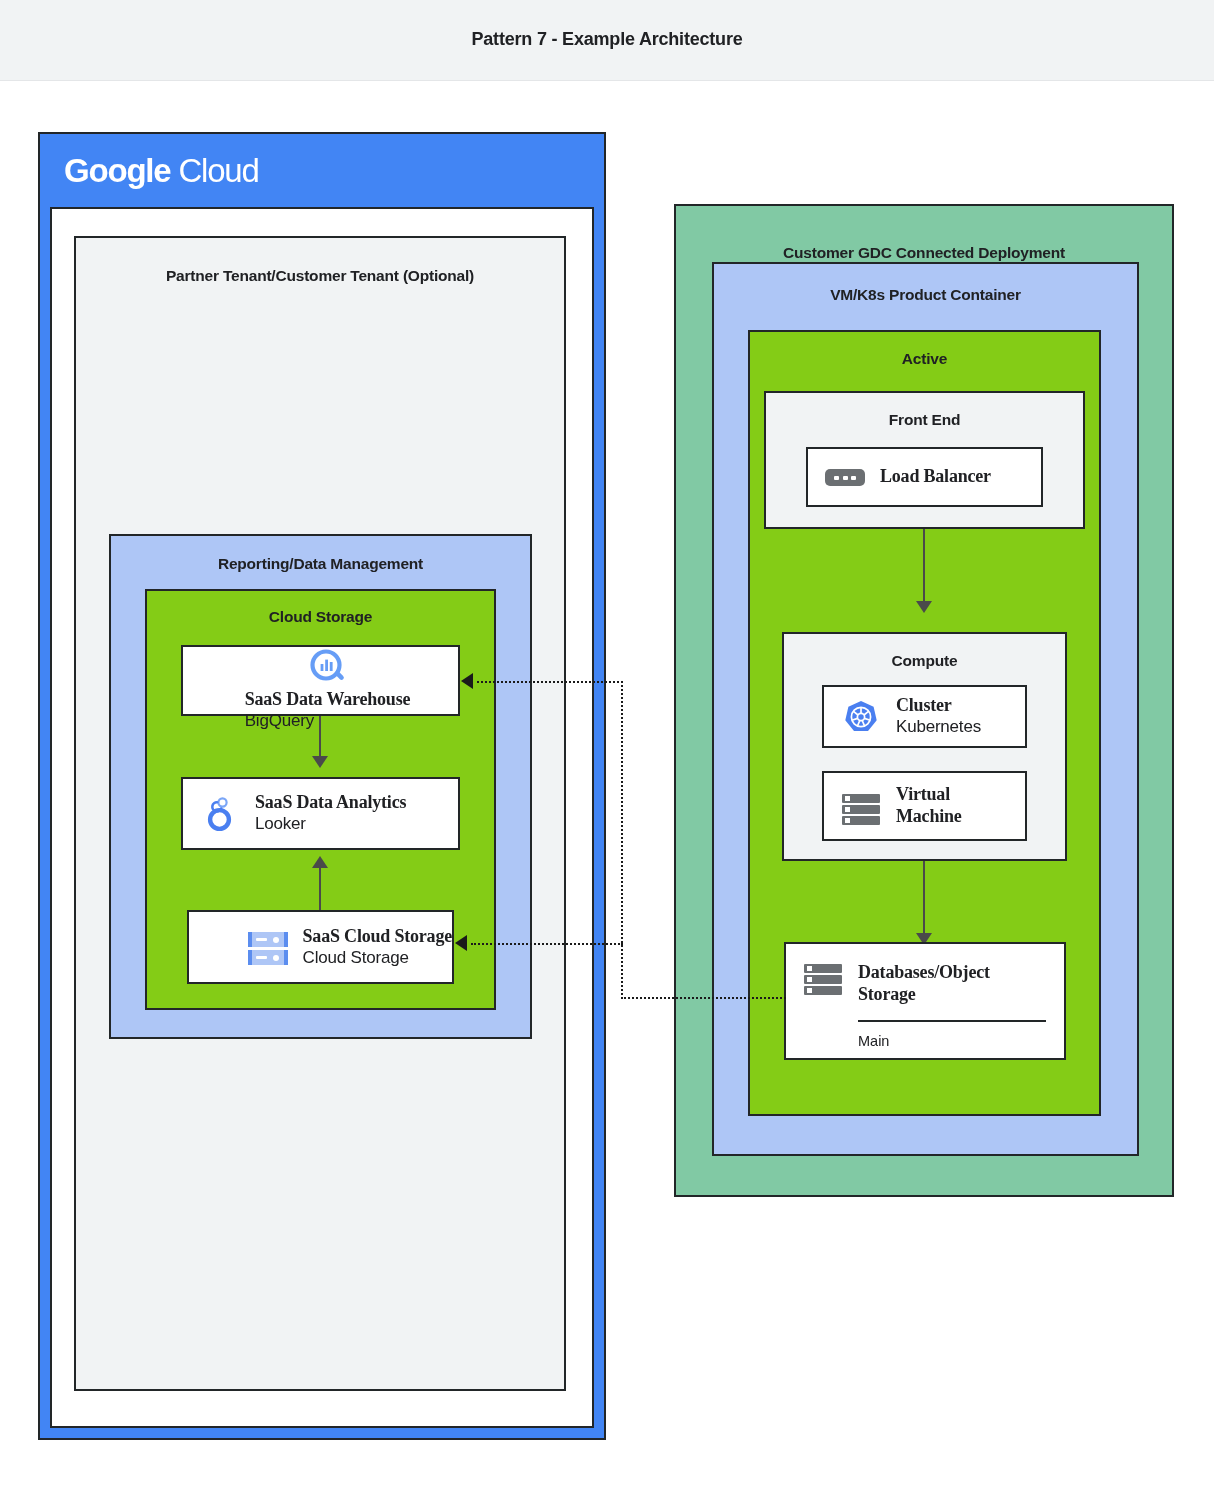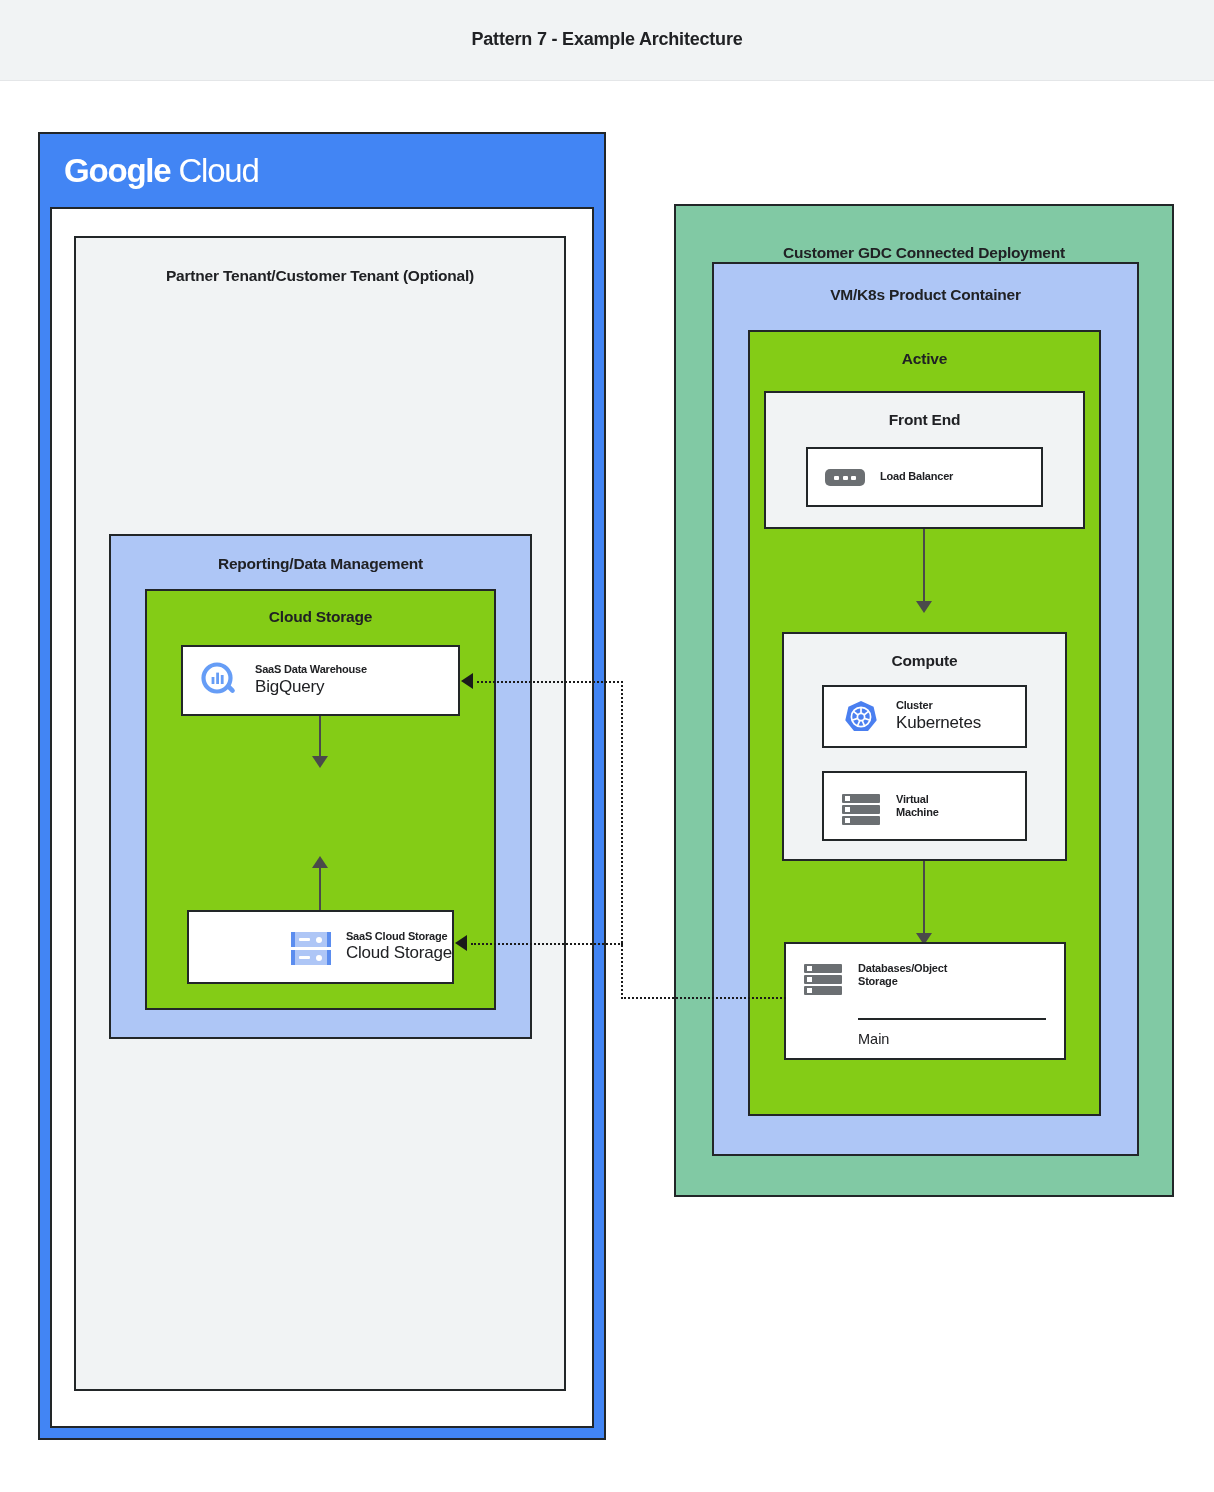--- a/index.html
+++ b/index.html
@@ -86,24 +86,25 @@
     flex: 0 0 auto;
     width: 42px; height: 42px;
     margin-left: 16px;
     position: relative;
   }
   .node-text {
     margin-left: 14px;
     line-height: 1.22;
   }
   .node-title {
-    font-size: 11px;
+    font-size: 18px;
     font-weight: bold;
     color: #202124;
     letter-spacing: -0.2px;
+    font-family: Liberation Serif, serif;
   }
   .node-sub {
     font-size: 17px;
     font-weight: normal;
     color: #202124;
     letter-spacing: -0.2px;
   }
   .node-stack {
     display: block;
   }
@@ -248,39 +249,52 @@
   </div>
 
   <div class="box blue-panel" style="left:109px; top:534px; width:423px; height:505px;">
     <div class="box-title" style="top:19px;">Reporting/Data Management</div>
   </div>
 
   <div class="box gray2-panel" style="left:145px; top:589px; width:351px; height:421px;">
     <div class="box-title" style="top:17px;">Cloud Storage</div>
   </div>
 
-  <div class="node" style="left:181px; top:645px; width:279px; height:71px;">
+  <div class="node" style="left:181px; top:645px; width:279px; height:71px;flex-direction:column;">
     <div class="node-icon">
       <svg class="ic" viewBox="0 0 42 42" aria-hidden="true">
         <circle cx="18" cy="18" r="13.5" fill="none" stroke="#669df6" stroke-width="4.2"></circle>
         <rect x="12.6" y="17" width="2.8" height="7" fill="#669df6"></rect>
         <rect x="17.2" y="12.6" width="2.8" height="11.4" fill="#669df6"></rect>
         <rect x="21.8" y="15" width="2.8" height="9" fill="#669df6"></rect>
         <rect x="26.2" y="26.2" width="10.5" height="4.6" rx="2.3" fill="#669df6" transform="rotate(45 31.4 28.5)"></rect>
       </svg>
     </div>
     <div class="node-text">
       <div class="node-title">SaaS Data Warehouse</div>
       <div class="node-sub">BigQuery</div>
     </div>
   </div>
 
   <div class="arrow-line" style="left:319px; top:716px; width:2px; height:44px;"></div>
   <div class="arrow-head down" style="left:312px; top:756px;"></div>
 
+  <div class="node" style="left:181px; top:777px; width:279px; height:73px;">
+    <div class="node-icon">
+      <svg class="ic" viewBox="0 0 42 42" aria-hidden="true">
+        <circle cx="23.5" cy="9.5" r="4.1" fill="none" stroke="#7ba6f7" stroke-width="2.2"></circle>
+        <path d="M18.2 9.2 a4.6 4.6 0 1 0 4.0 6.3" fill="none" stroke="#4a7ff0" stroke-width="2.6" stroke-linecap="round"></path>
+        <circle cx="20.5" cy="26.5" r="9.4" fill="none" stroke="#4a7ff0" stroke-width="4.4"></circle>
+      </svg>
+    </div>
+    <div class="node-text">
+      <div class="node-title">SaaS Data Analytics</div>
+      <div class="node-sub">Looker</div>
+    </div>
+  </div>
 
   <div class="arrow-line" style="left:319px; top:866px; width:2px; height:44px;"></div>
   <div class="arrow-head up" style="left:312px; top:856px;"></div>
 
   <div class="node" style="left:187px; top:910px; width:267px; height:74px;justify-content:flex-end;">
     <div class="node-icon">
       <div style="position:absolute;left:0;top:6px;width:42px;height:15px;">
         <div class="cs-bar" style="top:0;"></div>
         <div class="cs-cap-l" style="left:1px;top:0;"></div>
         <div class="cs-cap-r" style="left:37px;top:0;"></div>

